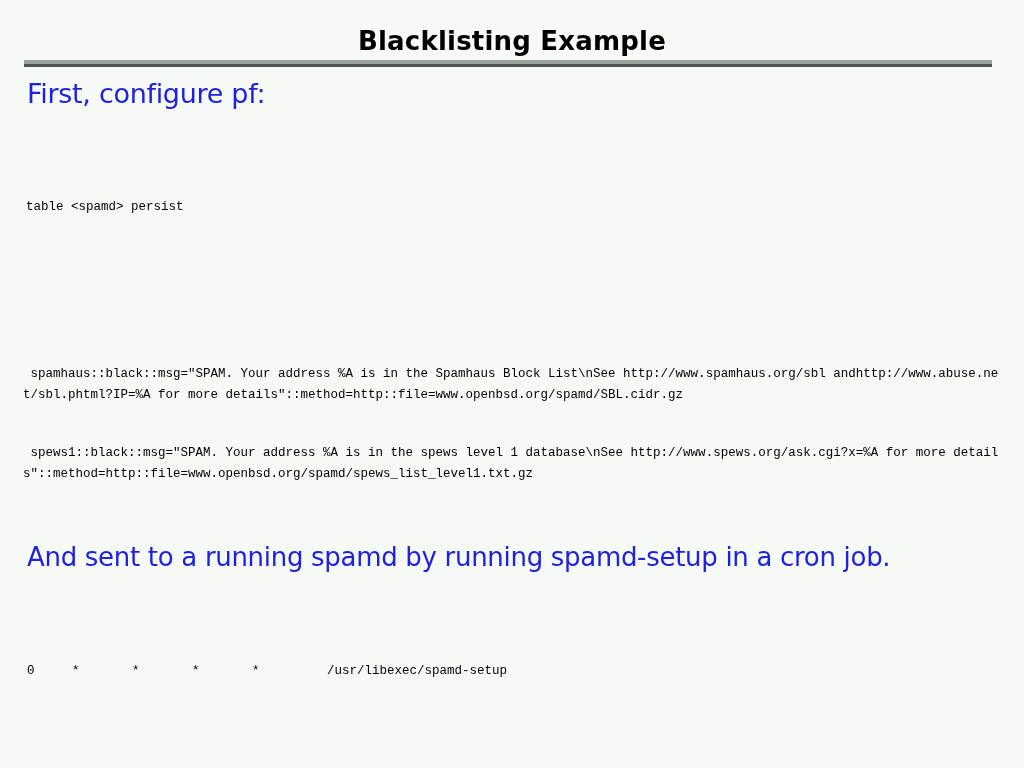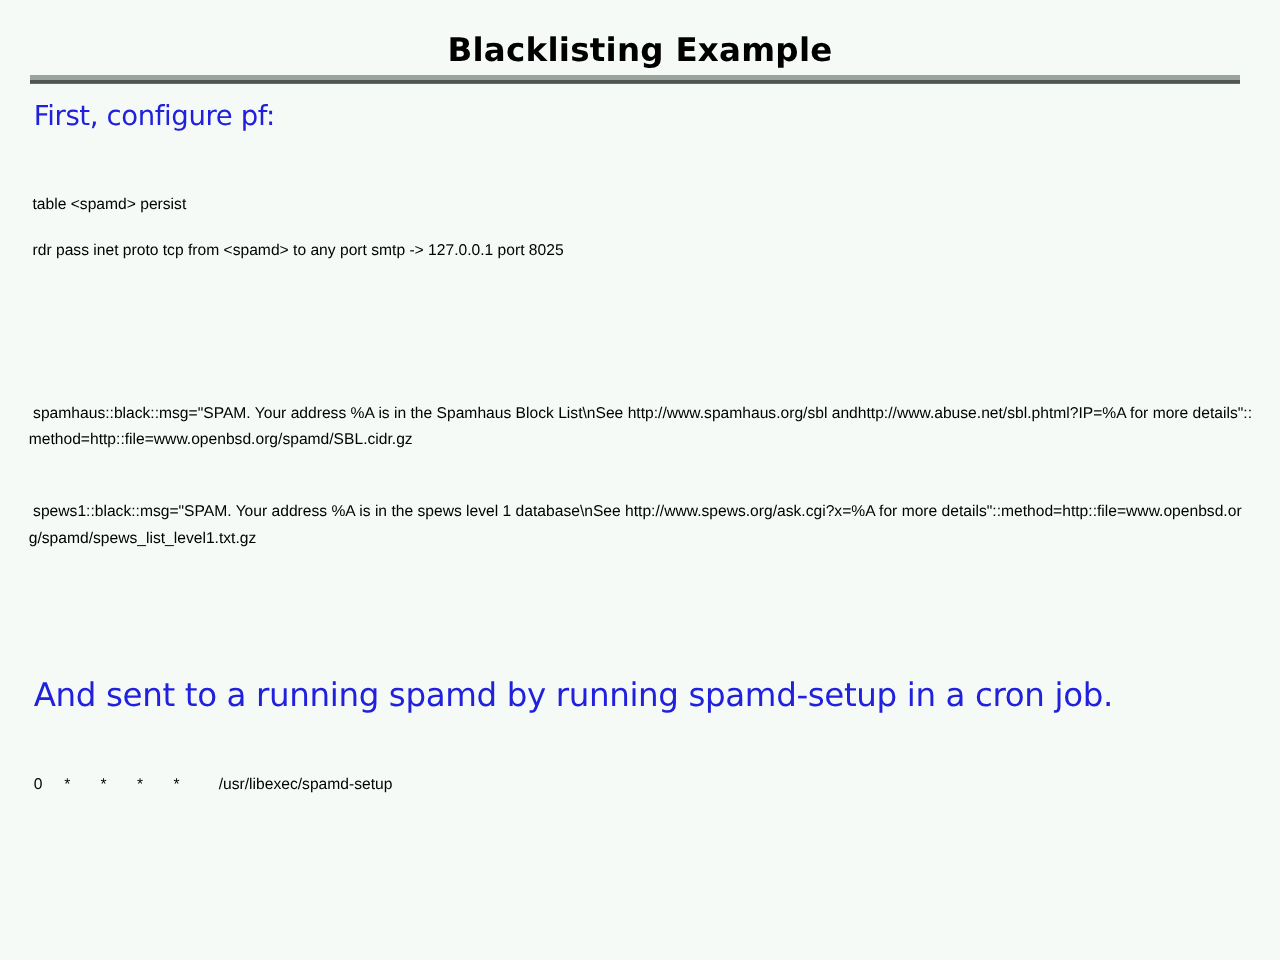--- a/index.html
+++ b/index.html
@@ -51,39 +51,40 @@
     box-sizing: border-box;
   }
 
   
   .heading {
     position: absolute;
     left: 27px;
     color: #2020dd;
     font-family: "DejaVu Sans", sans-serif;
     font-weight: normal;
-    font-size: 22px;
+    font-size: 27px;
     line-height: 32px;
     white-space: nowrap;
     letter-spacing: -0.3px;
   }
   .heading-1 { top: 78px; }
   .heading-2 { top: 249px; }
   .heading-3 { top: 521px; font-size: 26px; margin-top: 20px; }
 
   
   .mono {
     position: absolute;
     color: #000000;
-    font-family: Liberation Sans, sans-serif;
+    font-family: Liberation Mono, monospace;
     font-size: 12.5px;
     line-height: 21px;
     white-space: pre-wrap;
     word-break: break-all;
     letter-spacing: 0px;
+    margin-top: 44px;
   }
 
   .pf-line-1 {
     left: 26px;
     top: 153px;
     white-space: pre;
   }
   .pf-line-2 {
     left: 26px;
     top: 190px;
@@ -118,21 +119,20 @@
 <div class="slide">
 
   <div class="slide-title">Blacklisting Example</div>
 
   <div class="title-rule"></div>
 
   <div class="heading heading-1">First, configure pf:</div>
 
   <div class="mono pf-line-1">table &lt;spamd&gt; persist</div>
 
-  <div class="mono pf-line-2">rdr pass inet proto tcp from &lt;spamd&gt; to any port smtp -&gt; 127.0.0.1 port 8025</div>
 
 
 
   <div class="mono conf-spamhaus"> spamhaus::black::msg="SPAM. Your address %A is in the Spamhaus Block List\nSee http://www.spamhaus.org/sbl andhttp://www.abuse.net/sbl.phtml?IP=%A for more details"::method=http::file=www.openbsd.org/spamd/SBL.cidr.gz</div>
 
   <div class="mono conf-spews"> spews1::black::msg="SPAM. Your address %A is in the spews level 1 database\nSee http://www.spews.org/ask.cgi?x=%A for more details"::method=http::file=www.openbsd.org/spamd/spews_list_level1.txt.gz</div>
 
   <div class="heading heading-3">And sent to a running spamd by running spamd-setup in a cron job.</div>
 
   <div class="mono cron-line">0     *       *       *       *         /usr/libexec/spamd-setup</div>

